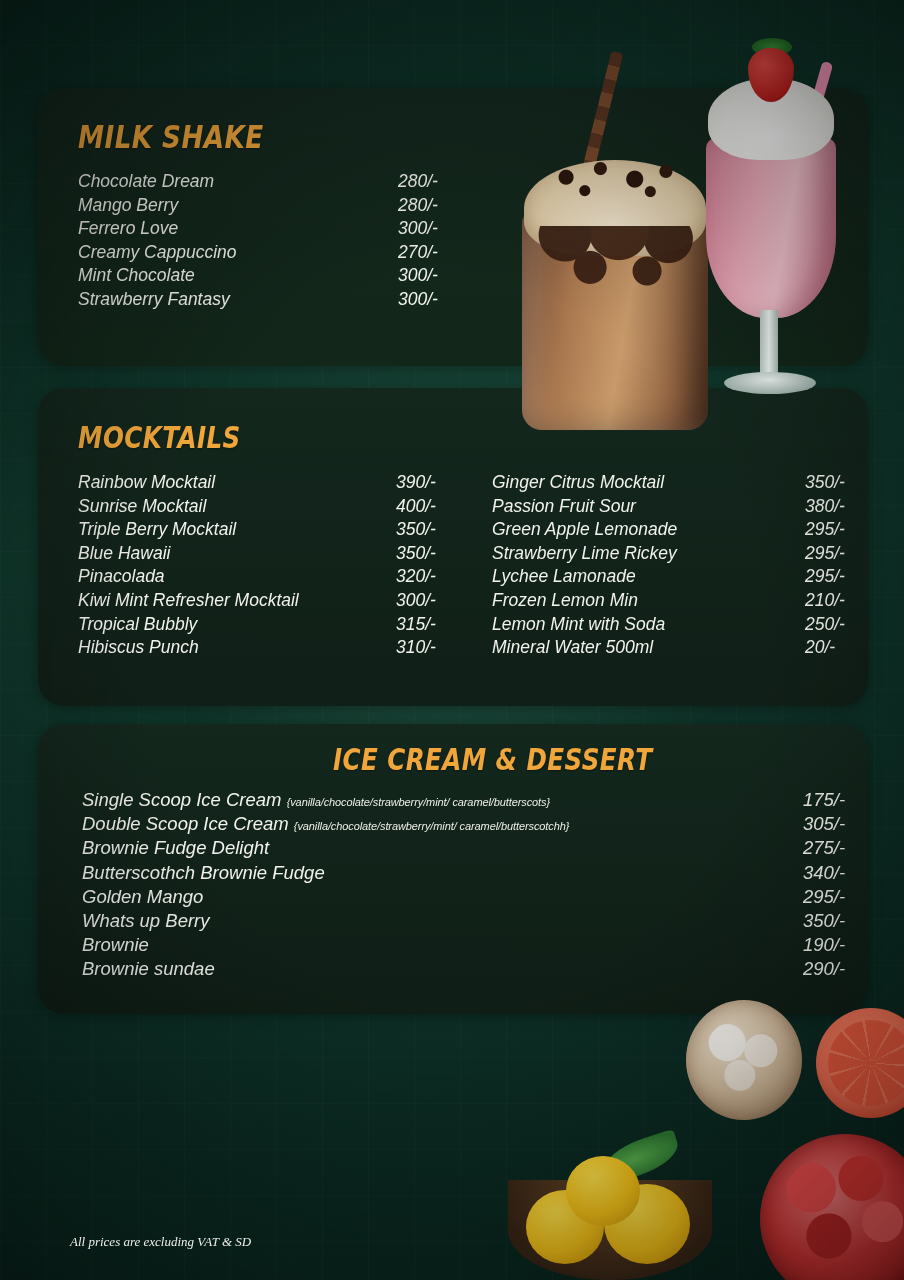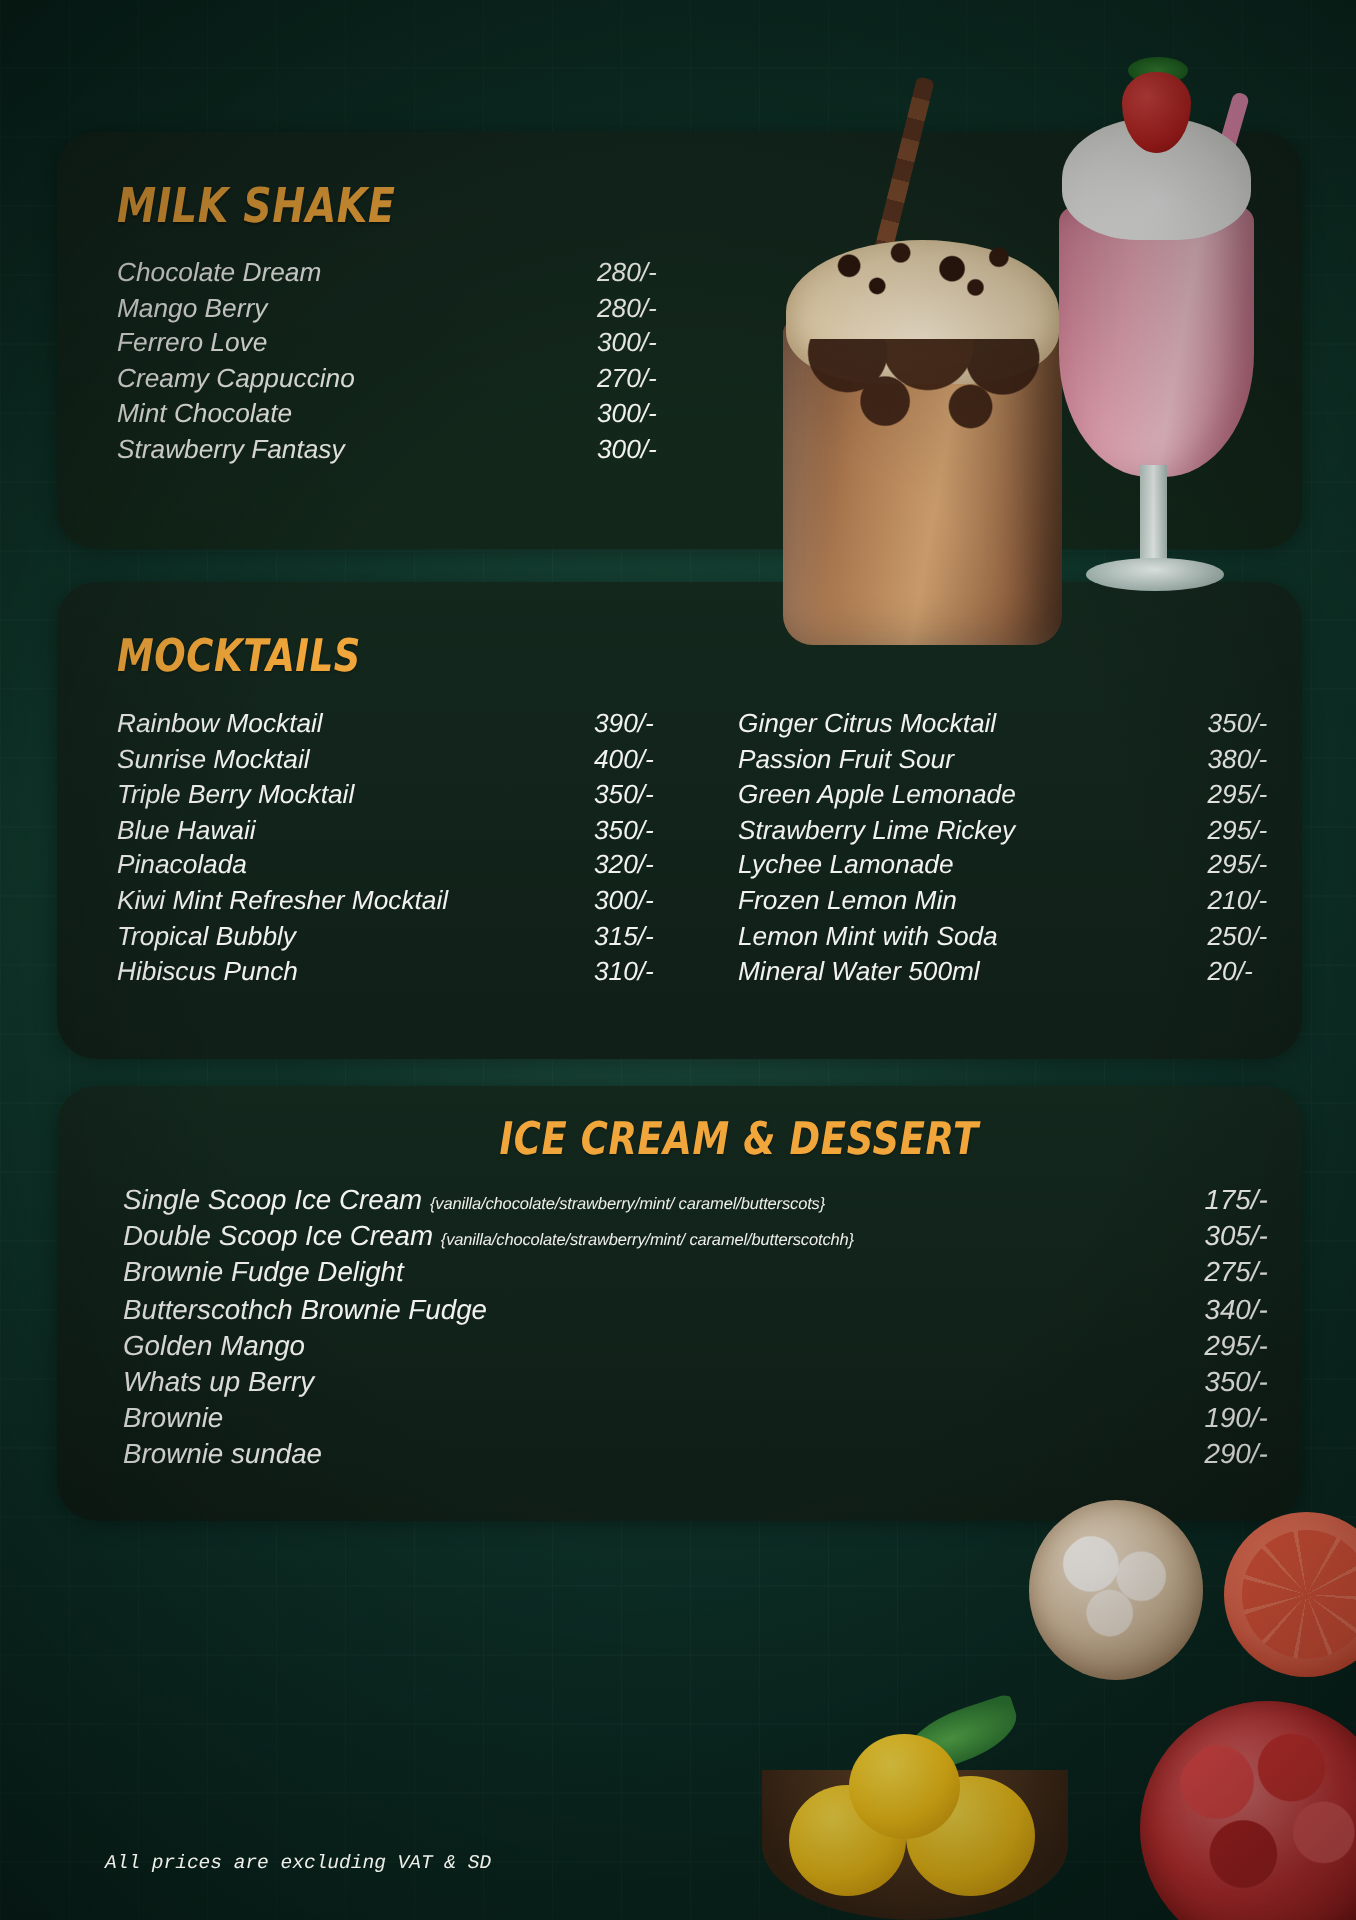--- a/index.html
+++ b/index.html
@@ -127,21 +127,21 @@
   
   .list-ice { left: 82px; top: 788px; width: 768px; font-size: 18.5px; line-height: 24.2px; }
   .list-ice .row { height: 24.2px; }
   .list-ice .pr { left: 721px; }
 
   .footer-note {
     position: absolute;
     left: 70px;
     top: 1234px;
     color: #efefe9;
-    font-family: Liberation Mono, monospace;
+    font-family: Liberation Serif, serif;
     font-style: italic;
     font-size: 13px;
     text-align: right;
   }
 
   
   .art { position: absolute; pointer-events: none; }
 
   
   .shake-choc { left: 508px; top: 130px; width: 216px; height: 300px; }

